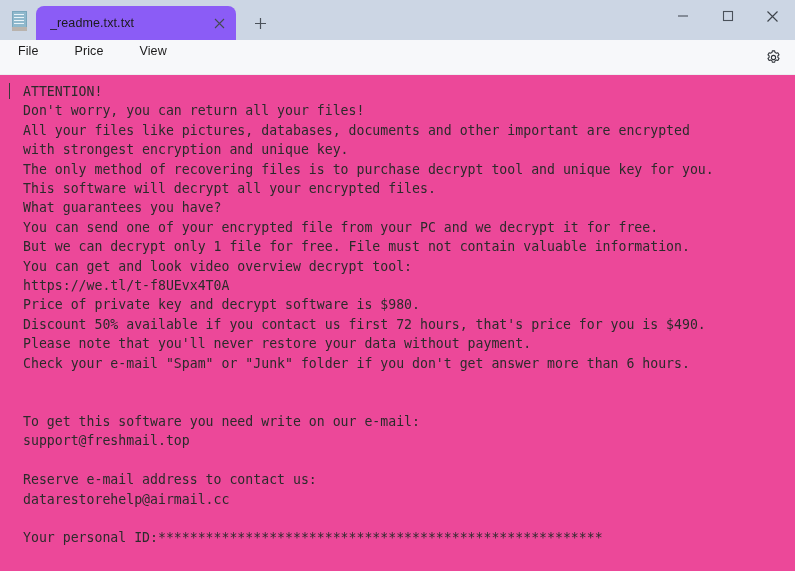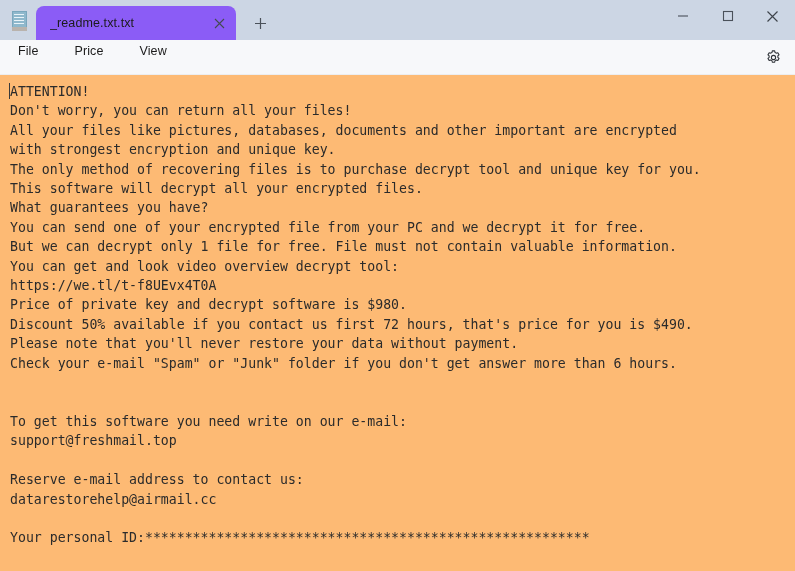--- a/index.html
+++ b/index.html
@@ -164,24 +164,24 @@
     display: flex;
     align-items: center;
     justify-content: center;
     border-radius: 4px;
   }
   .settings-btn svg { display: block; }
 
   
   .editor {
     flex: 1 1 auto;
-    background: #fdba74;
+    background: #ec4899;
     position: relative;
     overflow: hidden;
-    padding: 7px 0 0 10px;
+    padding: 7px 0 0 23px;
     box-sizing: border-box;
   }
   .doc {
     font-family: "DejaVu Sans Mono", monospace;
     font-size: 13.2px;
     line-height: 19.4px;
     color: #2b2b2b;
     white-space: pre;
     letter-spacing: 0px;
     position: relative;

